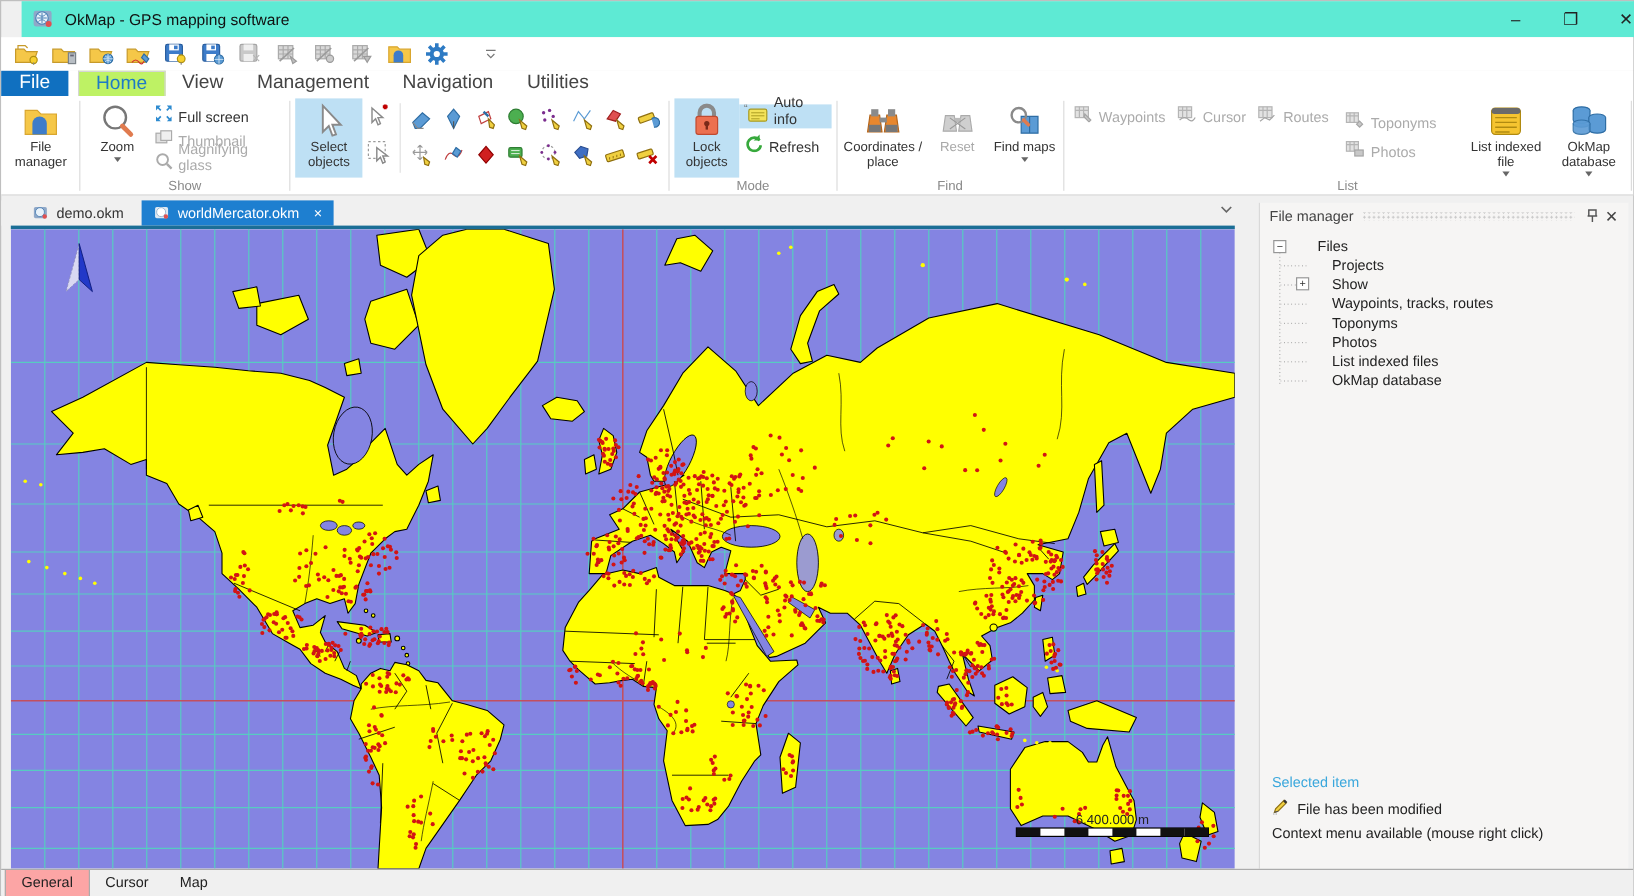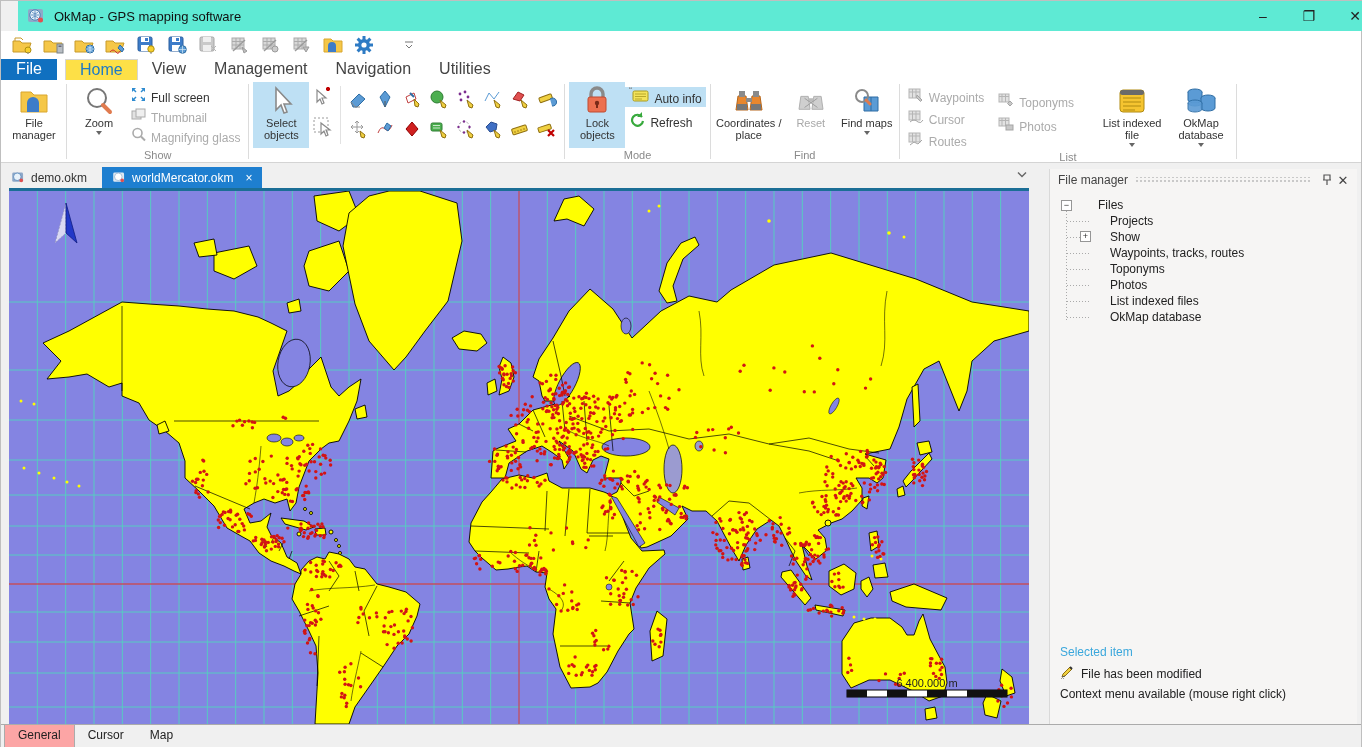--- a/index.html
+++ b/index.html
@@ -14,42 +14,42 @@
   .winbtn { width:46px; height:30px; display:flex; align-items:center; justify-content:center; font-size:14px; color:#222; }
 
   
   .qat { position:absolute; left:0; top:30px; width:100%; height:28px; background:#FFFFFF; display:flex; align-items:center; padding-left:10px; gap:7px; }
   .qicon { width:24px; height:22px; display:flex; align-items:center; justify-content:center; }
 
   
   .ribbontabs { position:absolute; left:0; top:58px; width:100%; height:21px; background:#FFFFFF; display:flex; align-items:flex-end; }
   .rtab { padding:2px 14px 3px 14px; font-size:16px; color:#444; height:21px; display:flex; align-items:center; }
   .rtab.file { background:#1070C0; color:#FFF; width:56px; justify-content:center; }
-  .rtab.active { background:#fde047; color:#1E7AC6; border:1px solid #D5D5D5; border-bottom:none; }
+  .rtab.active { background:#bef264; color:#1E7AC6; border:1px solid #D5D5D5; border-bottom:none; }
 
   
   .ribbon { position:absolute; left:0; top:79px; width:100%; height:83px; background:#FFFFFF; border-bottom:1px solid #D4D4D4; display:flex; align-items:stretch; padding:1px 0 0 2px; }
   .rgroup { display:flex; flex-direction:column; padding:1px 3px 0 3px; }
   .rgroup .content { flex:1; display:flex; align-items:flex-start; }
   .rgroup .glabel { text-align:center; font-size:11px; color:#8A8A8A; padding:1px 0 2px 0; }
   .gsep { width:1px; background:#DCDCDC; margin:3px 1px; }
   .bigbtn { width:56px; display:flex; flex-direction:column; align-items:center; text-align:center; font-size:11px; line-height:12px; color:#333; padding-top:3px; height:66px; }
   .bigbtn .bicon { height:32px; display:flex; align-items:center; justify-content:center; }
   .bigbtn.hl { background:#BEE0F4; }
   .bigbtn.dis { color:#A8A8A8; }
   .rowbtn { display:flex; align-items:flex-end; gap:5px; font-size:12px; color:#333; padding:1px 4px; height:20px; }
   .rowbtn.dis { color:#ABABAB; }
   .rowbtn.hl { background:#BEE0F4; }
   .caret { display:inline-block; width:0; height:0; border-left:3px solid transparent; border-right:3px solid transparent; border-top:4px solid #666; margin-top:2px; }
   .toolgrid { display:grid; grid-template-columns:repeat(8,27px); grid-auto-rows:30px; align-items:center; justify-items:center; margin-top:2px; }
   .tool { width:24px; height:24px; display:flex; align-items:center; justify-content:center; }
   .smallcol { display:flex; flex-direction:column; gap:6px; margin:3px 2px 0 2px; }
 
   
-  .docbar { position:absolute; left:0; top:166px; width:1040px; height:21px; display:flex; align-items:flex-end; background:#F0F0F0; padding-left:0; }
+  .docbar { position:absolute; left:0; top:166px; width:1040px; height:21px; display:flex; align-items:flex-end; background:#F0F0F0; padding-left:16px; }
   .dtab { display:flex; align-items:center; gap:6px; padding:0 10px; height:21px; font-size:12px; color:#333; background:#F0F0F0; }
   .dtab.active { background:#1E7FD0; color:#FFF; }
   .dtab .close { font-size:12px; color:#FFF; padding-left:6px; }
   .tabmenu { position:absolute; right:14px; top:4px; }
 
   
   .maptop { position:absolute; left:8px; top:187px; width:1020px; height:3px; background:#1B6E96; }
   .mapwrap { position:absolute; left:8px; top:190px; width:1020px; height:533px; }
   .mapwrap svg { display:block; }
 
@@ -489,21 +489,21 @@
           <span>Find maps</span>
           <span class="caret"></span>
         </div>
       </div>
       <div class="glabel">Find</div>
     </div>
     <div class="gsep"></div>
 
     <div class="rgroup">
       <div class="content">
-        <div style="display:flex;flex-direction:column;gap:2px;margin-top:4px;">
+        <div style="display:flex;flex-direction:row;gap:2px;margin-top:4px;">
           <div class="rowbtn dis">
             <span><svg width="16" height="14" viewBox="0 0 16 14">
                   <rect x="1" y="1" width="11" height="9" fill="#E2E2E2" stroke="#B5B5B5"></rect>
                   <path d="M1,4 h11 M4.5,1 v9 M8,1 v9" stroke="#B5B5B5"></path>
                   <path d="M9,7 l5,5 -1.5,1.5 -4,-4 Z" fill="#C8C8C8" stroke="#A5A5A5"></path>
                 </svg></span>
             <span>Waypoints</span>
           </div>
           <div class="rowbtn dis">
             <span><svg width="16" height="14" viewBox="0 0 16 14">

